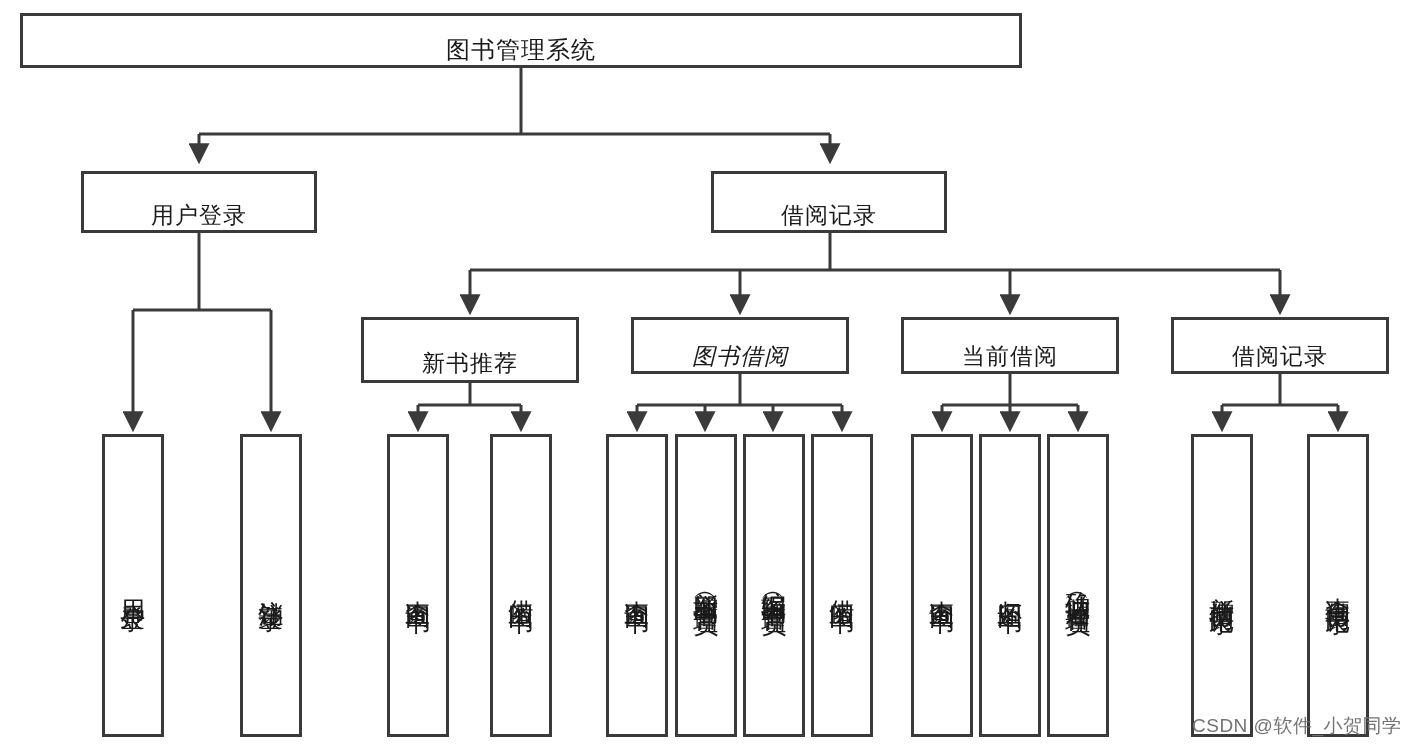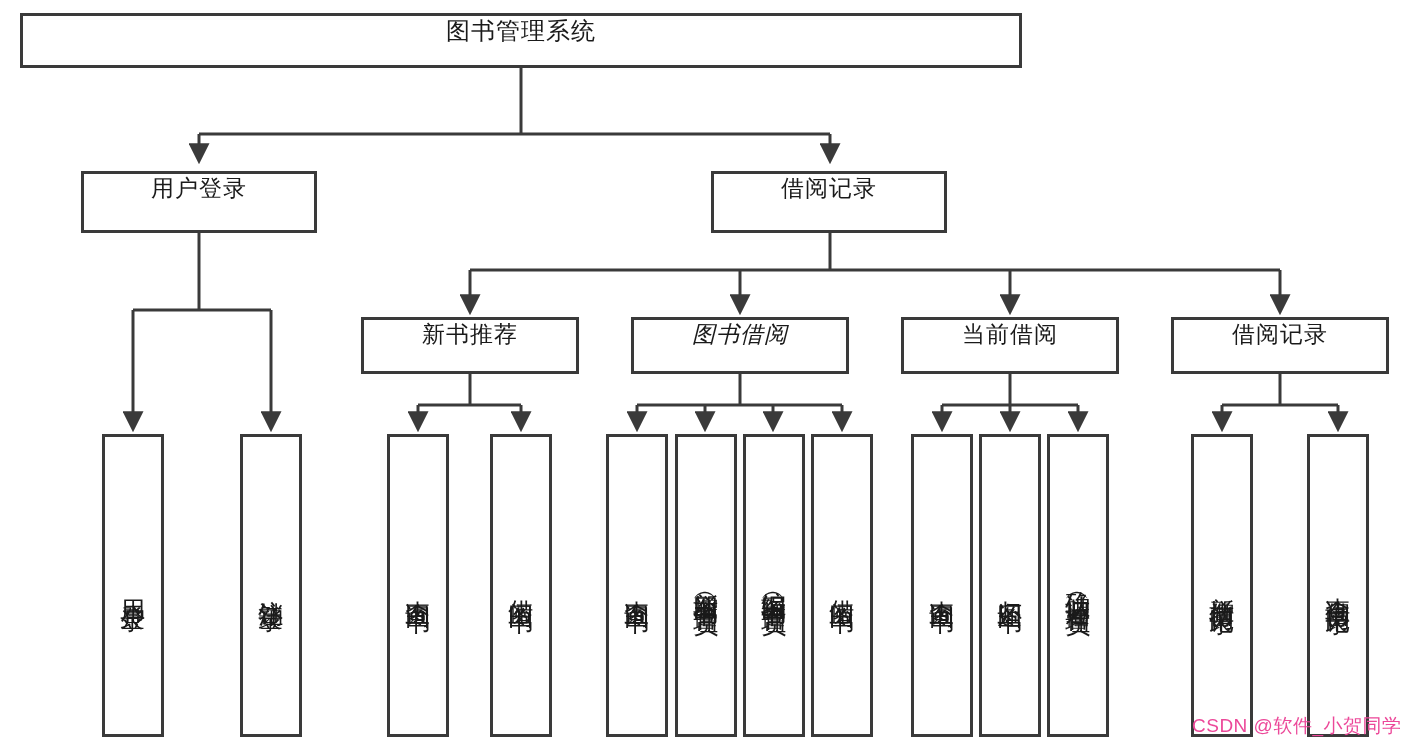--- a/index.html
+++ b/index.html
@@ -24,21 +24,21 @@
     width: 1405px;
     height: 747px;
     pointer-events: none;
   }
   .node {
     position: absolute;
     box-sizing: border-box;
     background: #ffffff;
     border: 3px solid #3a3a3a;
     display: flex;
-    align-items: flex-start;
+    align-items: flex-end;
     justify-content: center;
     color: #1a1a1a;
   }
   .node .label {
     font-size: 23px;
     line-height: 1.25;
     letter-spacing: 1px;
     white-space: nowrap;
     color: #1a1a1a;
   }
@@ -55,21 +55,21 @@
     text-orientation: upright;
     font-size: 25px;
     line-height: 1.22;
     letter-spacing: 3px;
     white-space: normal;
     max-height: 100%;
   }
   .watermark {
     position: absolute;
     font-size: 19px;
-    color: #ec4899;
+    color: #737373;
     white-space: nowrap;
     letter-spacing: 0.5px;
   }
 </style>
 </head>
 <body>
 
 <div id="canvas">
 
   <svg id="wires" viewBox="0 0 1405 747">
@@ -126,21 +126,21 @@
     <span class="label">图书管理系统</span>
   </div>
 
   <div class="node l2" style="left:81px; top:171px; width:236px; height:62px;">
     <span class="label">用户登录</span>
   </div>
   <div class="node l2" style="left:711px; top:171px; width:236px; height:62px;">
     <span class="label">借阅记录</span>
   </div>
 
-  <div class="node l3" style="left:361px; top:317px; width:218px; height:57px;">
+  <div class="node l3" style="left:361px; top:317px; width:218px; height:66px;font-family:Liberation Mono, monospace;">
     <span class="label">新书推荐</span>
   </div>
   <div class="node l3" style="left:631px; top:317px; width:218px; height:57px;font-style:italic;">
     <span class="label">图书借阅</span>
   </div>
   <div class="node l3" style="left:901px; top:317px; width:218px; height:57px;">
     <span class="label">当前借阅</span>
   </div>
   <div class="node l3" style="left:1171px; top:317px; width:218px; height:57px;">
     <span class="label">借阅记录</span>

